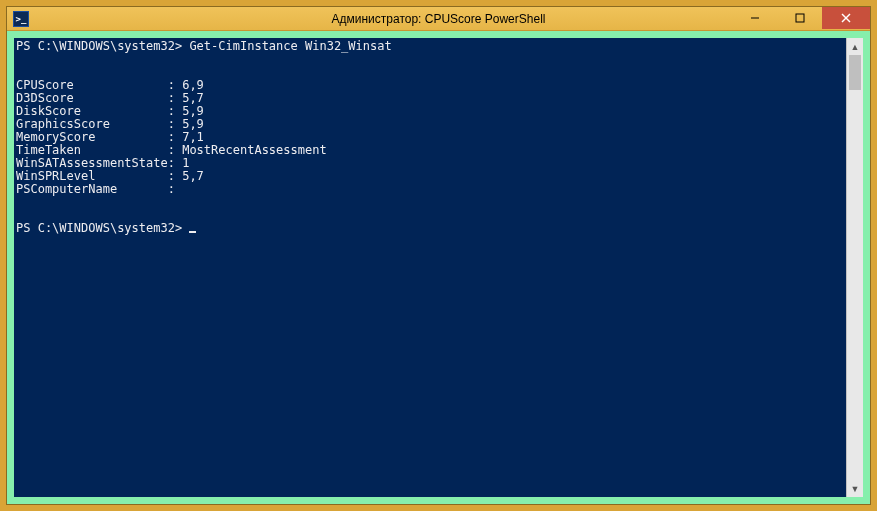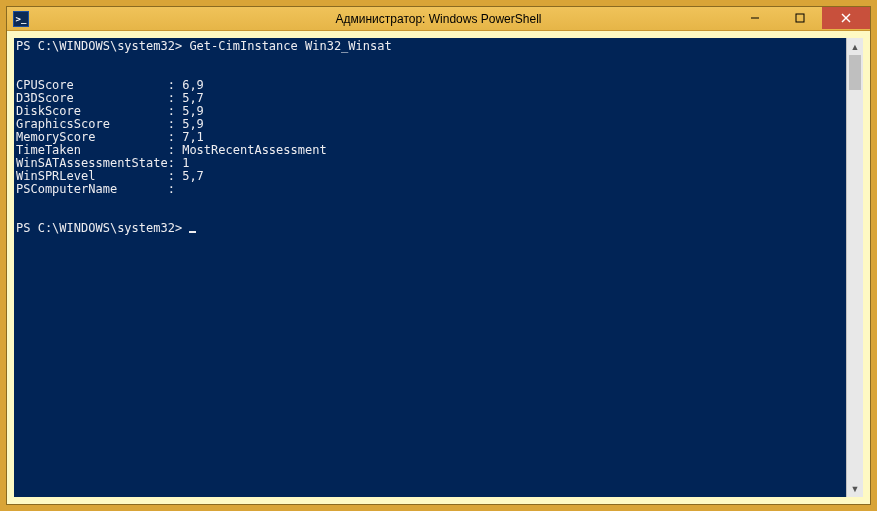--- a/index.html
+++ b/index.html
@@ -69,21 +69,21 @@
     color: #000;
   }
   .win-btn.close {
     background: #c8503c;
     color: #fff;
     width: 48px;
   }
   .win-btn svg { display: block; }
   .client {
     flex: 1;
-    background: #fef9c3;
+    background: #86efac;
     padding: 7px;
     display: flex;
     justify-content: flex-end;
   }
   .console-wrap {
     flex: 1;
     display: flex;
     background: #012456;
   }
   .console {
@@ -136,21 +136,21 @@
 </style>
 </head>
 <body>
 
 <div class="window">
 
   <div class="titlebar">
     <div class="app-icon">
       <span class="app-icon-glyph">&gt;_</span>
     </div>
-    <div class="title-text">Администратор: Windows PowerShell</div>
+    <div class="title-text">Администратор: CPUScore PowerShell</div>
     <div class="win-controls">
       <div class="win-btn">
         <svg width="10" height="10">
             <line x1="1" y1="5" x2="9" y2="5" stroke="#000" stroke-width="1"></line>
           </svg>
       </div>
       <div class="win-btn">
         <svg width="10" height="10">
             <rect x="1" y="1" width="8" height="8" fill="none" stroke="#000" stroke-width="1"></rect>
           </svg>

